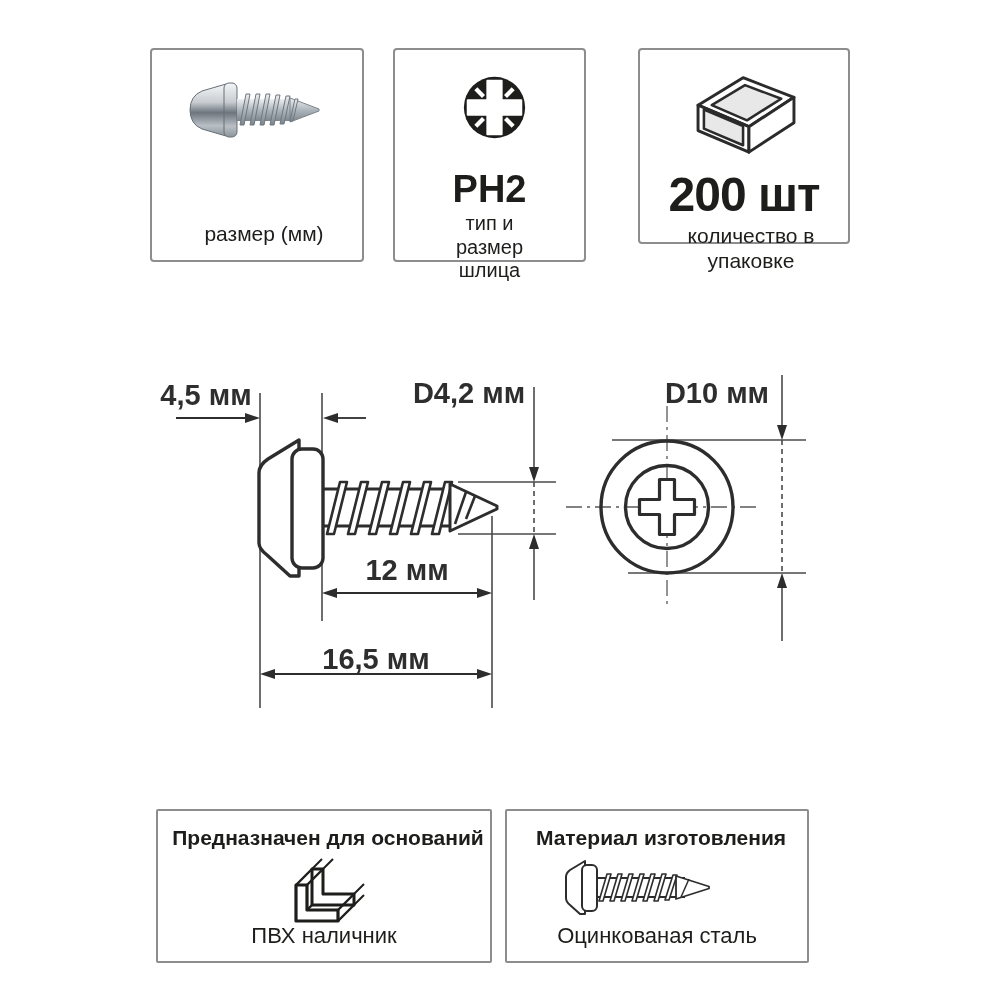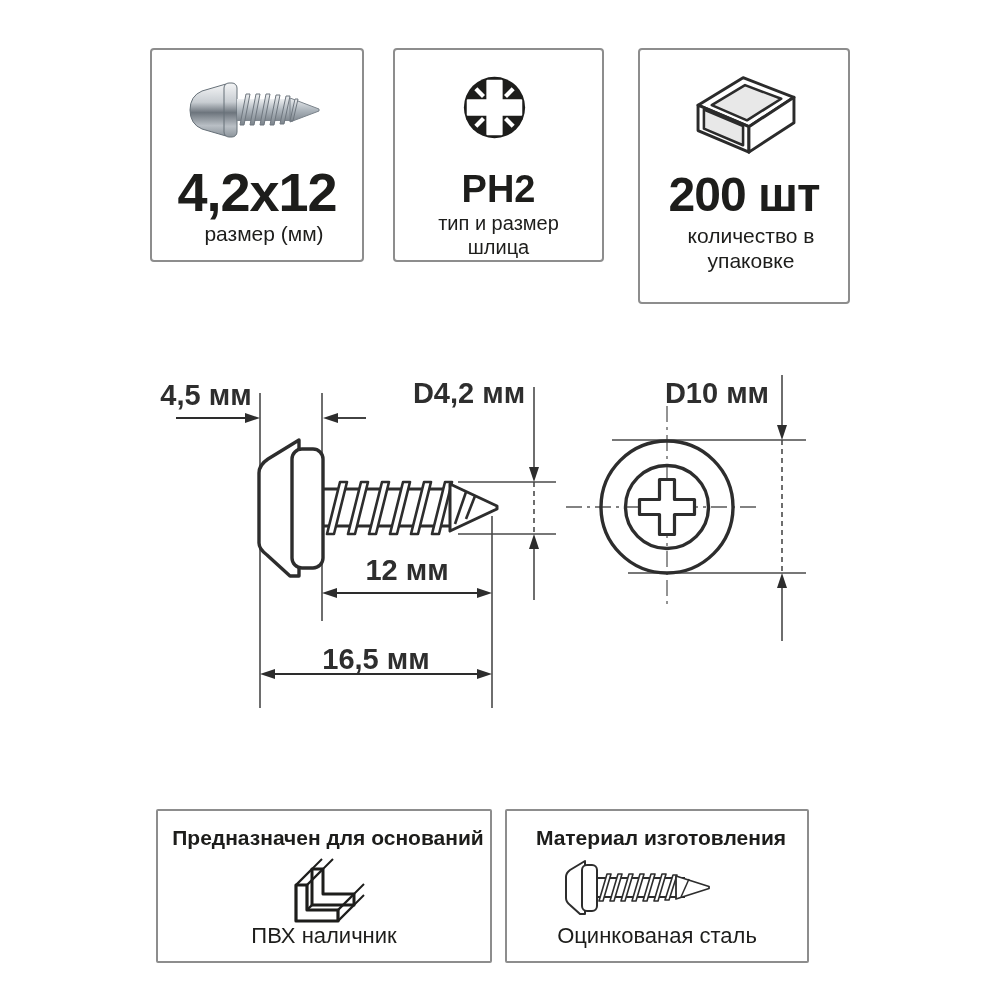--- a/index.html
+++ b/index.html
@@ -47,42 +47,41 @@
         <g fill="url(#mg)" stroke="#6f777f" stroke-width="1">
           <polygon points="54,43 58,43 64,12 60,12"></polygon>
           <polygon points="64,43 68,43 74,12 70,12"></polygon>
           <polygon points="74,43 78,43 84,12 80,12"></polygon>
           <polygon points="84,43 88,43 94,13 90,13"></polygon>
           <polygon points="94,42 98,42 104,14 100,14"></polygon>
           <polygon points="104,39 107,39 112,17 109,17"></polygon>
         </g>
       </svg>
     </div>
-    <div class="card-value" style="top:115px;font-size:54px">4,2x12</div>
     <div class="card-caption" style="top:172px;font-size:21px">размер (мм)</div>
   </div>
 
-  <div class="card" style="left:393px;top:48px;width:211px;height:214px">
+  <div class="card" style="left:393px;top:48px;width:193px;height:214px">
     <div class="icon-wrap" style="left:66px;top:24px">
       <svg width="67" height="67" viewBox="0 0 70 70">
         <circle cx="35" cy="35" r="32" fill="#1d1d1b"></circle>
         <path d="M 27.5,7 L 42.5,7 L 42.5,27.5 L 63,27.5 L 63,42.5 L 42.5,42.5 L 42.5,63 L 27.5,63 L 27.5,42.5 L 7,42.5 L 7,27.5 L 27.5,27.5 Z" fill="#ffffff" stroke="#ffffff" stroke-width="2" stroke-linejoin="round"></path>
         <g stroke="#ffffff" stroke-width="4.5">
           <line x1="15.5" y1="15.5" x2="23.5" y2="23.5"></line>
           <line x1="54.5" y1="15.5" x2="46.5" y2="23.5"></line>
           <line x1="15.5" y1="54.5" x2="23.5" y2="46.5"></line>
           <line x1="54.5" y1="54.5" x2="46.5" y2="46.5"></line>
         </g>
       </svg>
     </div>
     <div class="card-value" style="top:120px;font-size:38px;letter-spacing:0">PH2</div>
     <div class="card-caption" style="top:162px;font-size:20px;padding:0 36px">тип и размер шлица</div>
   </div>
 
-  <div class="card" style="left:638px;top:48px;width:212px;height:256px">
+  <div class="card" style="left:638px;top:48px;width:212px;height:196px">
     <div class="icon-wrap" style="left:52px;top:16px">
       <svg width="108" height="92" viewBox="0 0 110 94">
         <g stroke="#2b2b2b" stroke-linejoin="round">
           <path d="M 6,40 L 52,12 L 104,32 L 58,62 Z" fill="#ffffff" stroke-width="3"></path>
           <path d="M 20,40 L 54,19.5 L 91,33.5 L 56,55.5 Z" fill="#e8e8e8" stroke-width="2.6"></path>
           <path d="M 6,40 L 6,66 L 58,88 L 58,62 Z" fill="#ffffff" stroke-width="3"></path>
           <path d="M 58,62 L 104,32 L 104,58 L 58,88 Z" fill="#ffffff" stroke-width="3"></path>
           <path d="M 12,44.5 L 52,61.5 L 52,81 L 12,64 Z" fill="#e8e8e8" stroke-width="2.6"></path>
         </g>
       </svg>

